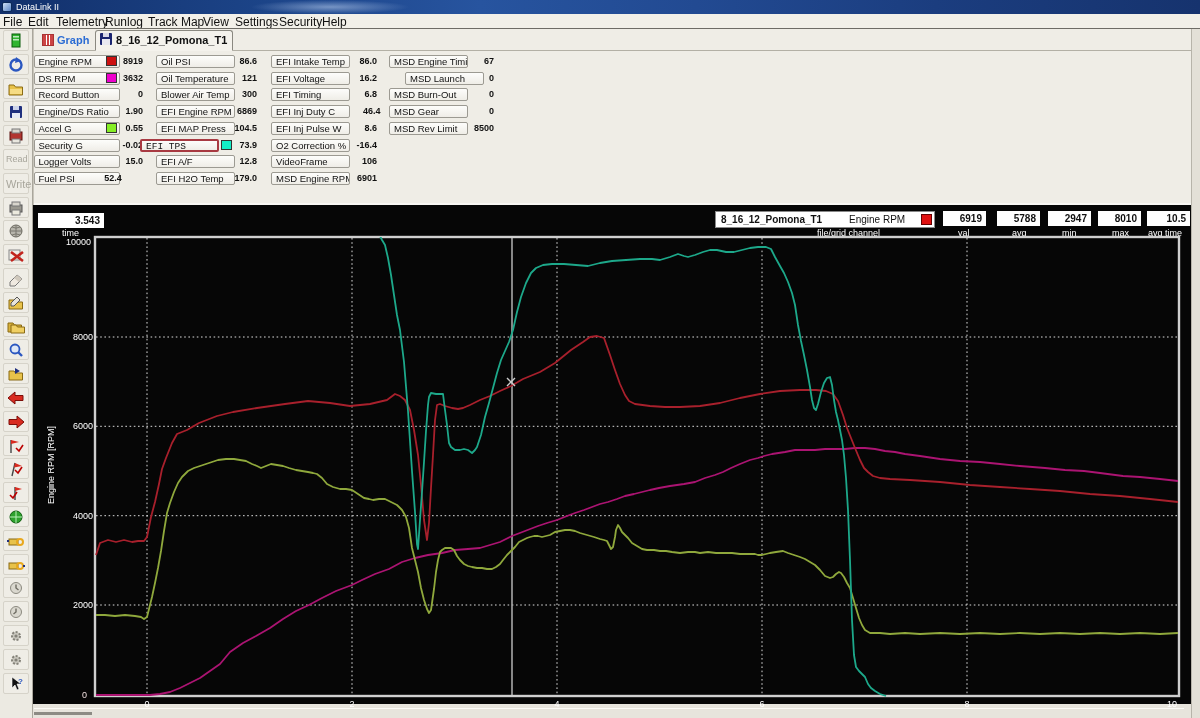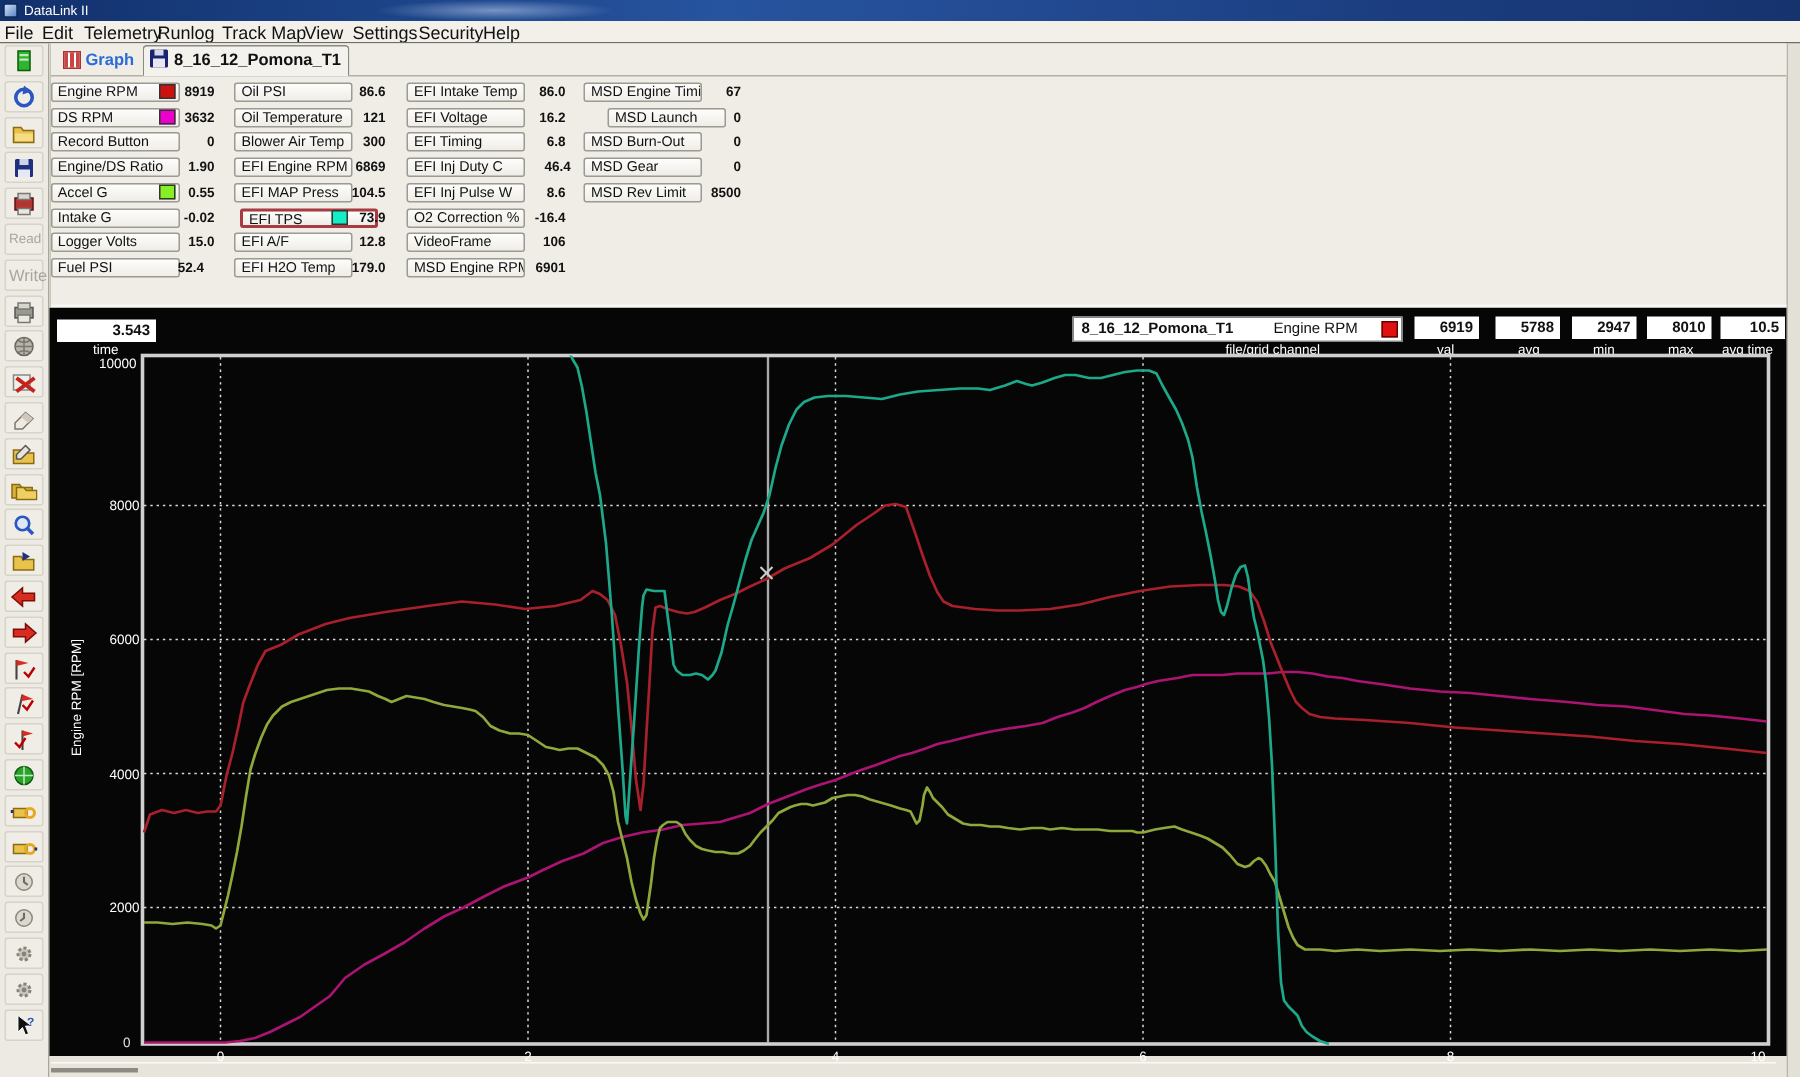--- a/index.html
+++ b/index.html
@@ -223,37 +223,37 @@
 <div class="btn" style="left:33.5px;top:71.7px;width:86.5px;height:13px;">DS RPM</div>
 <div class="sw" style="left:106.0px;top:72.7px;background:#ee00cc;"></div>
 <div class="val" style="left:97px;top:72.7px;width:46px;">3632</div>
 <div class="btn" style="left:33.5px;top:88.4px;width:86.5px;height:13px;">Record Button</div>
 <div class="val" style="left:97px;top:89.4px;width:46px;">0</div>
 <div class="btn" style="left:33.5px;top:105.1px;width:86.5px;height:13px;">Engine/DS Ratio</div>
 <div class="val" style="left:97px;top:106.1px;width:46px;">1.90</div>
 <div class="btn" style="left:33.5px;top:121.8px;width:86.5px;height:13px;">Accel G</div>
 <div class="sw" style="left:106.0px;top:122.8px;background:#86ef25;"></div>
 <div class="val" style="left:97px;top:122.8px;width:46px;">0.55</div>
-<div class="btn" style="left:33.5px;top:138.5px;width:86.5px;height:13px;">Intake G</div>
+<div class="btn" style="left:33.5px;top:138.5px;width:86.5px;height:13px;">Security G</div>
 <div class="val" style="left:97px;top:139.5px;width:46px;">-0.02</div>
 <div class="btn" style="left:33.5px;top:155.2px;width:86.5px;height:13px;">Logger Volts</div>
 <div class="val" style="left:97px;top:156.2px;width:46px;">15.0</div>
 <div class="btn" style="left:33.5px;top:171.9px;width:86.5px;height:13px;">Fuel PSI</div>
-<div class="val" style="left:90px;top:172.9px;width:46px;">52.4</div>
+<div class="val" style="left:90px;top:172.9px;width:46px;text-align:center;">52.4</div>
 <div class="btn" style="left:156px;top:55.0px;width:79px;height:13px;">Oil PSI</div>
 <div class="val" style="left:211px;top:56.0px;width:46px;">86.6</div>
 <div class="btn" style="left:156px;top:71.7px;width:79px;height:13px;">Oil Temperature</div>
 <div class="val" style="left:211px;top:72.7px;width:46px;">121</div>
 <div class="btn" style="left:156px;top:88.4px;width:79px;height:13px;">Blower Air Temp</div>
 <div class="val" style="left:211px;top:89.4px;width:46px;">300</div>
 <div class="btn" style="left:156px;top:105.1px;width:79px;height:13px;">EFI Engine RPM</div>
 <div class="val" style="left:211px;top:106.1px;width:46px;">6869</div>
 <div class="btn" style="left:156px;top:121.8px;width:79px;height:13px;">EFI MAP Press</div>
 <div class="val" style="left:211px;top:122.8px;width:46px;">104.5</div>
-<div class="btn" style="left:160px;top:138.5px;width:92px;height:13px;border:2px solid #a83a42;">EFI TPS</div>
+<div class="btn" style="left:140px;top:138.5px;width:79px;height:13px;border:2px solid #a83a42;font-family:Liberation Mono, monospace;">EFI TPS</div>
 <div class="sw" style="left:221.0px;top:139.5px;background:#14eec6;"></div>
 <div class="val" style="left:211px;top:139.5px;width:46px;">73.9</div>
 <div class="btn" style="left:156px;top:155.2px;width:79px;height:13px;">EFI A/F</div>
 <div class="val" style="left:211px;top:156.2px;width:46px;">12.8</div>
 <div class="btn" style="left:156px;top:171.9px;width:79px;height:13px;">EFI H2O Temp</div>
 <div class="val" style="left:211px;top:172.9px;width:46px;">179.0</div>
 <div class="btn" style="left:271px;top:55.0px;width:79px;height:13px;">EFI Intake Temp</div>
 <div class="val" style="left:331px;top:56.0px;width:46px;">86.0</div>
 <div class="btn" style="left:271px;top:71.7px;width:79px;height:13px;">EFI Voltage</div>
 <div class="val" style="left:331px;top:72.7px;width:46px;">16.2</div>

